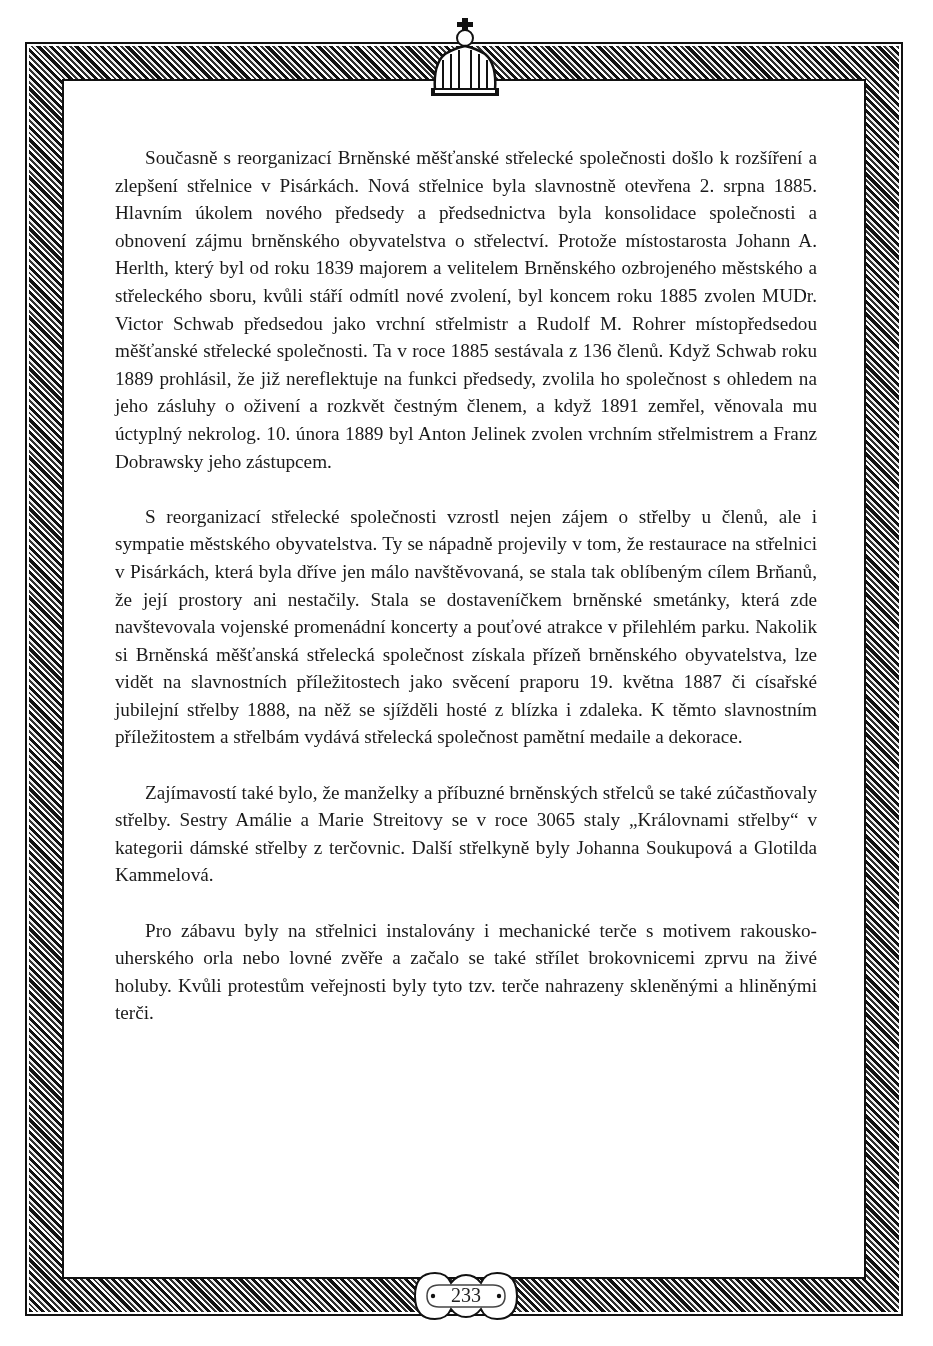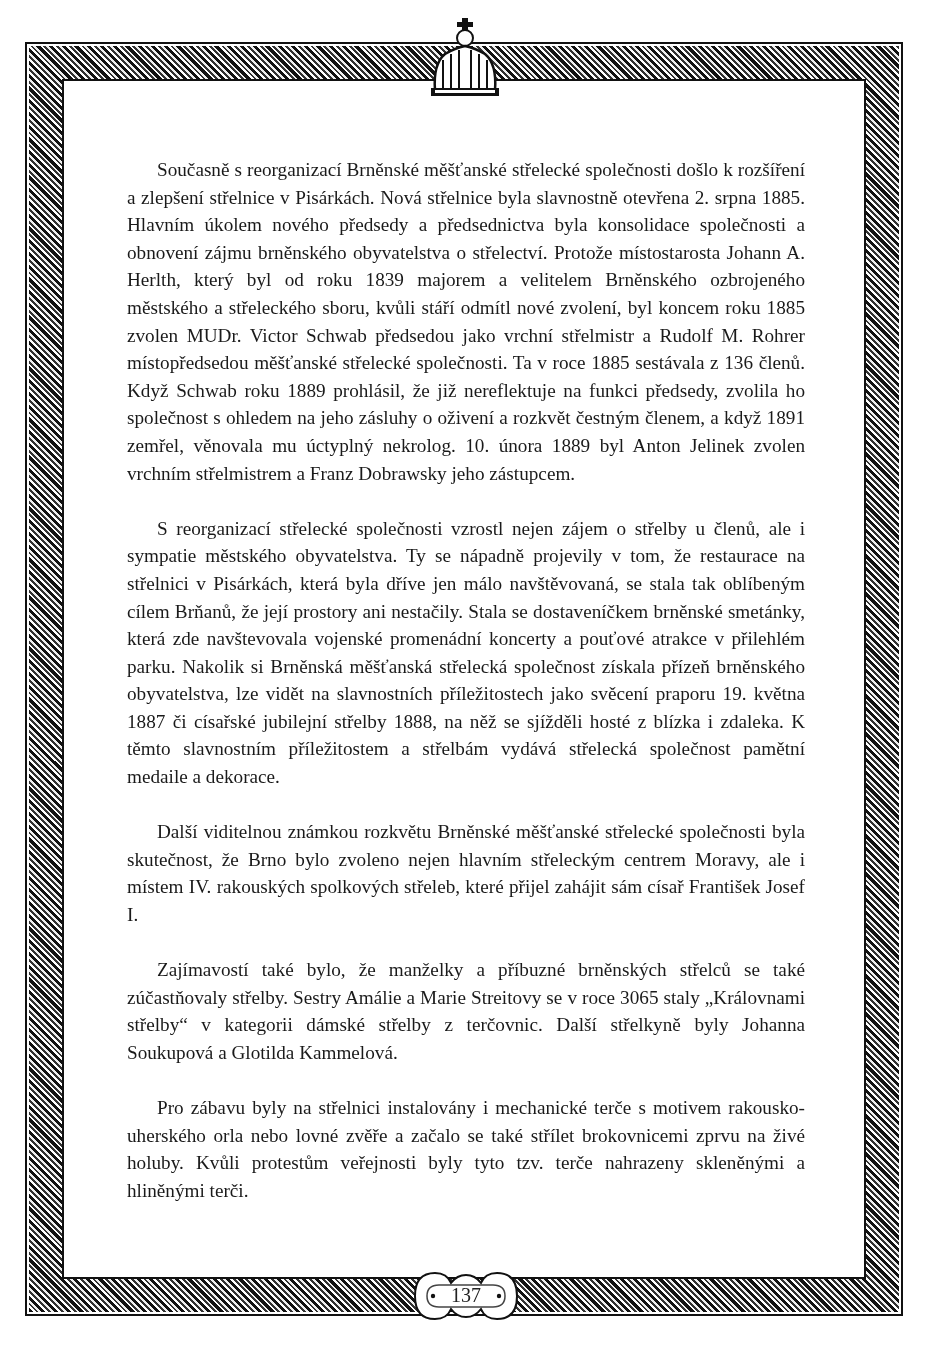--- a/index.html
+++ b/index.html
@@ -23,21 +23,21 @@
   .medallion { position: absolute; left: 405px; top: 1265px; width: 122px; height: 62px; }
   .page-number {
     position: absolute; left: 405px; top: 1283px; width: 122px; text-align: center;
     font-family: "Liberation Serif", serif; font-size: 20px; color: #222; line-height: 24px;
   }
   .content {
     position: absolute; left: 115px; top: 144px; width: 702px;
     font-family: "Liberation Serif", serif; font-size: 19.2px; line-height: 27.6px; color: #1a1a1a;
     text-align: justify; hyphens: manual;
   }
-  .para { margin: 12px; text-indent: 30px; }
+  .para { margin: 0; text-indent: 30px; }
   .para + .para { margin-top: 27.6px; }
 </style>
 </head>
 <body>
 
 <div class="frame-outer"></div>
 <div class="frame-band"></div>
 <div class="frame-inner"></div>
 
 <svg class="crown" viewBox="0 0 100 86">
@@ -49,21 +49,20 @@
   <rect x="16" y="74" width="68" height="8" fill="#111"></rect>
   <rect x="20" y="76" width="60" height="3" fill="#fff"></rect>
 </svg>
 
 <svg class="medallion" viewBox="0 0 122 62">
   <path d="M10 31 Q10 8 30 8 Q42 8 46 18 Q52 10 61 10 Q70 10 76 18 Q80 8 92 8 Q112 8 112 31 Q112 54 92 54 Q80 54 76 44 Q70 52 61 52 Q52 52 46 44 Q42 54 30 54 Q10 54 10 31 Z" fill="#fff" stroke="#111" stroke-width="2"></path>
   <path d="M22 31 Q22 20 34 20 L88 20 Q100 20 100 31 Q100 42 88 42 L34 42 Q22 42 22 31 Z" fill="#fff" stroke="#444" stroke-width="1.5"></path>
   <circle cx="28" cy="31" r="2.2" fill="#111"></circle>
   <circle cx="94" cy="31" r="2.2" fill="#111"></circle>
 </svg>
-<div class="page-number">137</div>
+<div class="page-number">233</div>
 
 <div class="content">
   <p class="para">Současně s reorganizací Brněnské měšťanské střelecké společnosti došlo k rozšíření a zlepšení střelnice v Pisárkách. Nová střelnice byla slavnostně otevřena 2. srpna 1885. Hlavním úkolem nového předsedy a předsednictva byla konsolidace společnosti a obnovení zájmu brněnského obyvatelstva o střelectví. Protože místostarosta Johann A. Herlth, který byl od roku 1839 majorem a velitelem Brněnského ozbrojeného městského a střeleckého sboru, kvůli stáří odmítl nové zvolení, byl koncem roku 1885 zvolen MUDr. Victor Schwab předsedou jako vrchní střelmistr a Rudolf M. Rohrer místopředsedou měšťanské střelecké společnosti. Ta v roce 1885 sestávala z 136 členů. Když Schwab roku 1889 prohlásil, že již nereflektuje na funkci předsedy, zvolila ho společnost s ohledem na jeho zásluhy o oživení a rozkvět čestným členem, a když 1891 zemřel, věnovala mu úctyplný nekrolog. 10. února 1889 byl Anton Jelinek zvolen vrchním střelmistrem a Franz Dobrawsky jeho zástupcem.</p>
   <p class="para">S reorganizací střelecké společnosti vzrostl nejen zájem o střelby u členů, ale i sympatie městského obyvatelstva. Ty se nápadně projevily v tom, že restaurace na střelnici v Pisárkách, která byla dříve jen málo navštěvovaná, se stala tak oblíbeným cílem Brňanů, že její prostory ani nestačily. Stala se dostaveníčkem brněnské smetánky, která zde navštevovala vojenské promenádní koncerty a pouťové atrakce v přilehlém parku. Nakolik si Brněnská měšťanská střelecká společnost získala přízeň brněnského obyvatelstva, lze vidět na slavnostních příležitostech jako svěcení praporu 19. května 1887 či císařské jubilejní střelby 1888, na něž se sjížděli hosté z blízka i zdaleka. K těmto slavnostním příležitostem a střelbám vydává střelecká společnost pamětní medaile a dekorace.</p>
-  <p class="para">Další viditelnou známkou rozkvětu Brněnské měšťanské střelecké společnosti byla skutečnost, že Brno bylo zvoleno nejen hlavním střeleckým centrem Moravy, ale i místem IV. rakouských spolkových střeleb, které přijel zahájit sám císař František Josef I.</p>
   <p class="para">Zajímavostí také bylo, že manželky a příbuzné brněnských střelců se také zúčastňovaly střelby. Sestry Amálie a Marie Streitovy se v roce 3065 staly „Královnami střelby“ v kategorii dámské střelby z terčovnic. Další střelkyně byly Johanna Soukupová a Glotilda Kammelová.</p>
   <p class="para">Pro zábavu byly na střelnici instalovány i mechanické terče s motivem rakousko-uherského orla nebo lovné zvěře a začalo se také střílet brokovnicemi zprvu na živé holuby. Kvůli protestům veřejnosti byly tyto tzv. terče nahrazeny skleněnými a hliněnými terči.</p>
 </div>
 
 </body></html>

